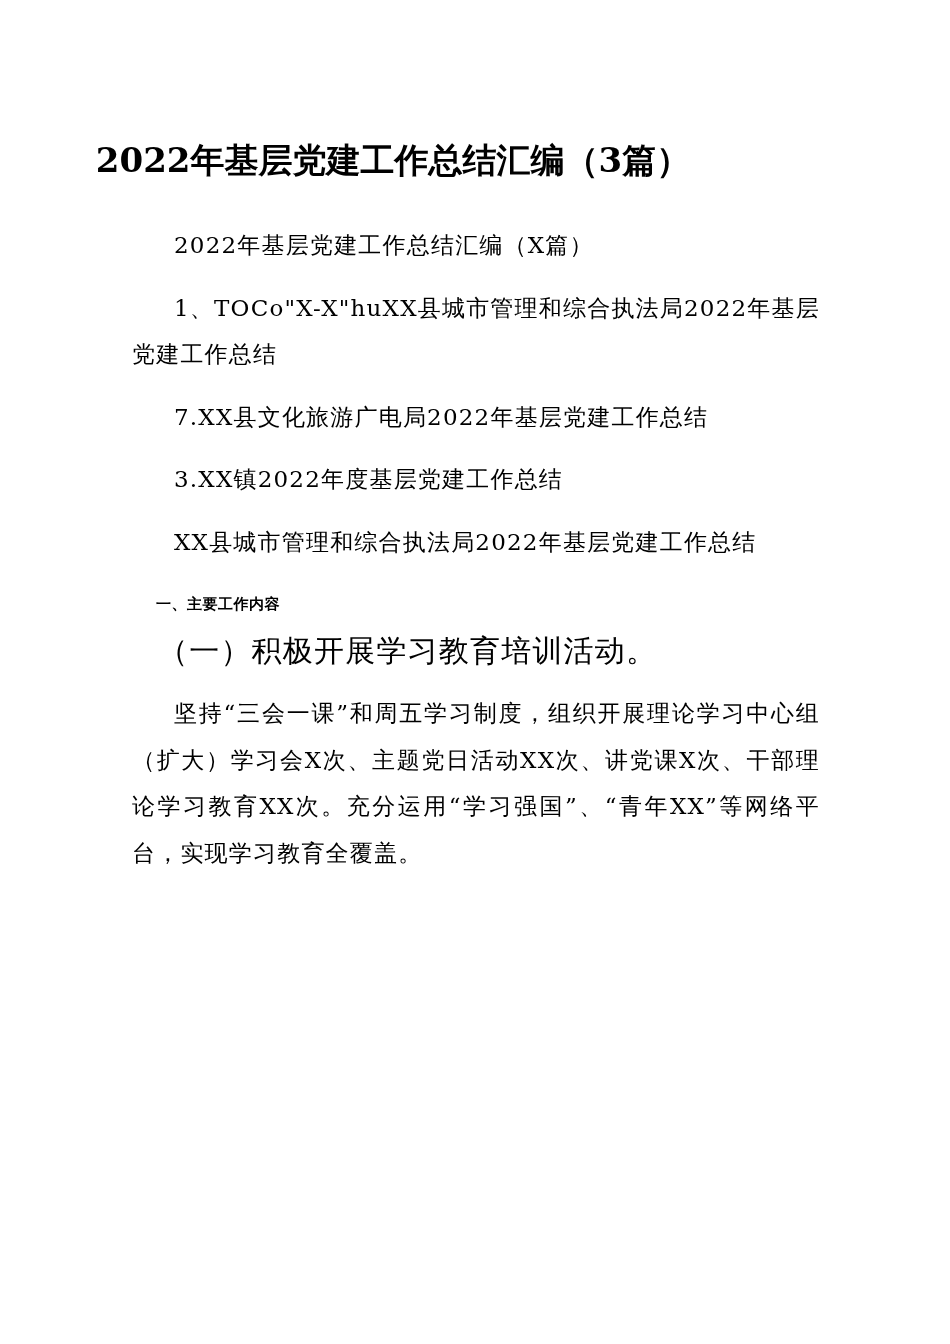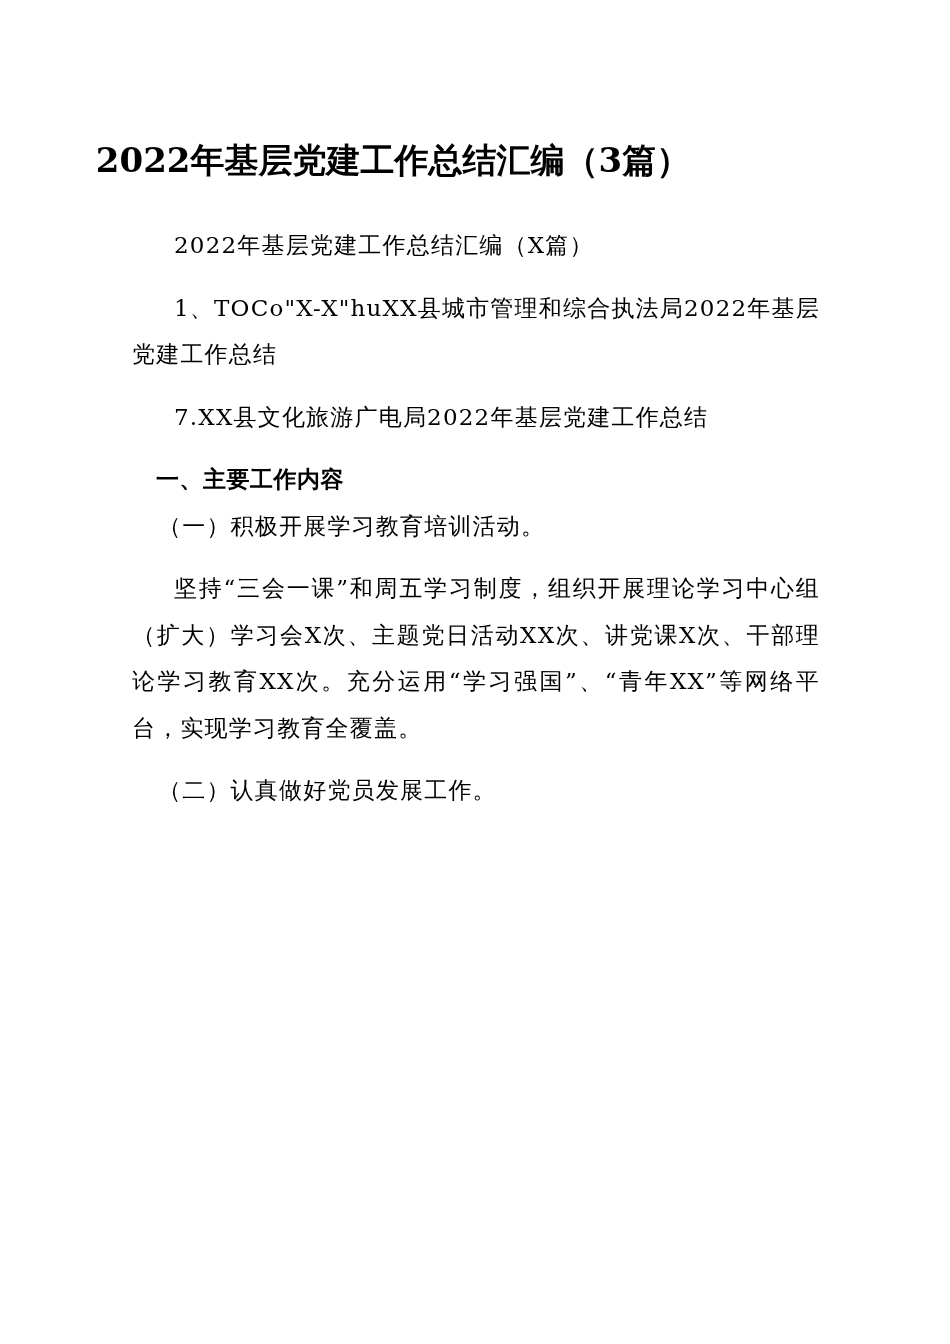--- a/index.html
+++ b/index.html
@@ -45,37 +45,38 @@
     .p {
       margin: 16px;
       text-indent: 42px;
       text-align: justify;
     }
     .h1 {
       margin: 0;
       text-indent: 40px;
       font-family: "DejaVu Sans", "Liberation Sans", sans-serif;
       font-weight: bold;
-      font-size: 23px;
+      font-size: 15px;
       letter-spacing: 0.5px;
     }
     .h2 {
       margin: 0;
       text-indent: 42px;
-      font-size: 23px;
+      font-size: 30px;
     }
   </style>
 </head>
 <body>
 
 <div class="page">
   <div class="title">2022年基层党建工作总结汇编（3篇）</div>
 
   <div class="body-text">
     <p class="p">2022年基层党建工作总结汇编（X篇）</p>
     <p class="p">1、TOCo"X-X"huXX县城市管理和综合执法局2022年基层党建工作总结</p>
     <p class="p">7.XX县文化旅游广电局2022年基层党建工作总结</p>
+    <p class="p">3.XX镇2022年度基层党建工作总结</p>
+    <p class="p">XX县城市管理和综合执法局2022年基层党建工作总结</p>
     <p class="h1">一、主要工作内容</p>
     <p class="h2">（一）积极开展学习教育培训活动。</p>
     <p class="p">坚持“三会一课”和周五学习制度，组织开展理论学习中心组（扩大）学习会X次、主题党日活动XX次、讲党课X次、干部理论学习教育XX次。充分运用“学习强国”、“青年XX”等网络平台，实现学习教育全覆盖。</p>
-    <p class="h2">（二）认真做好党员发展工作。</p>
   </div>
 </div>
 
 </body></html>

